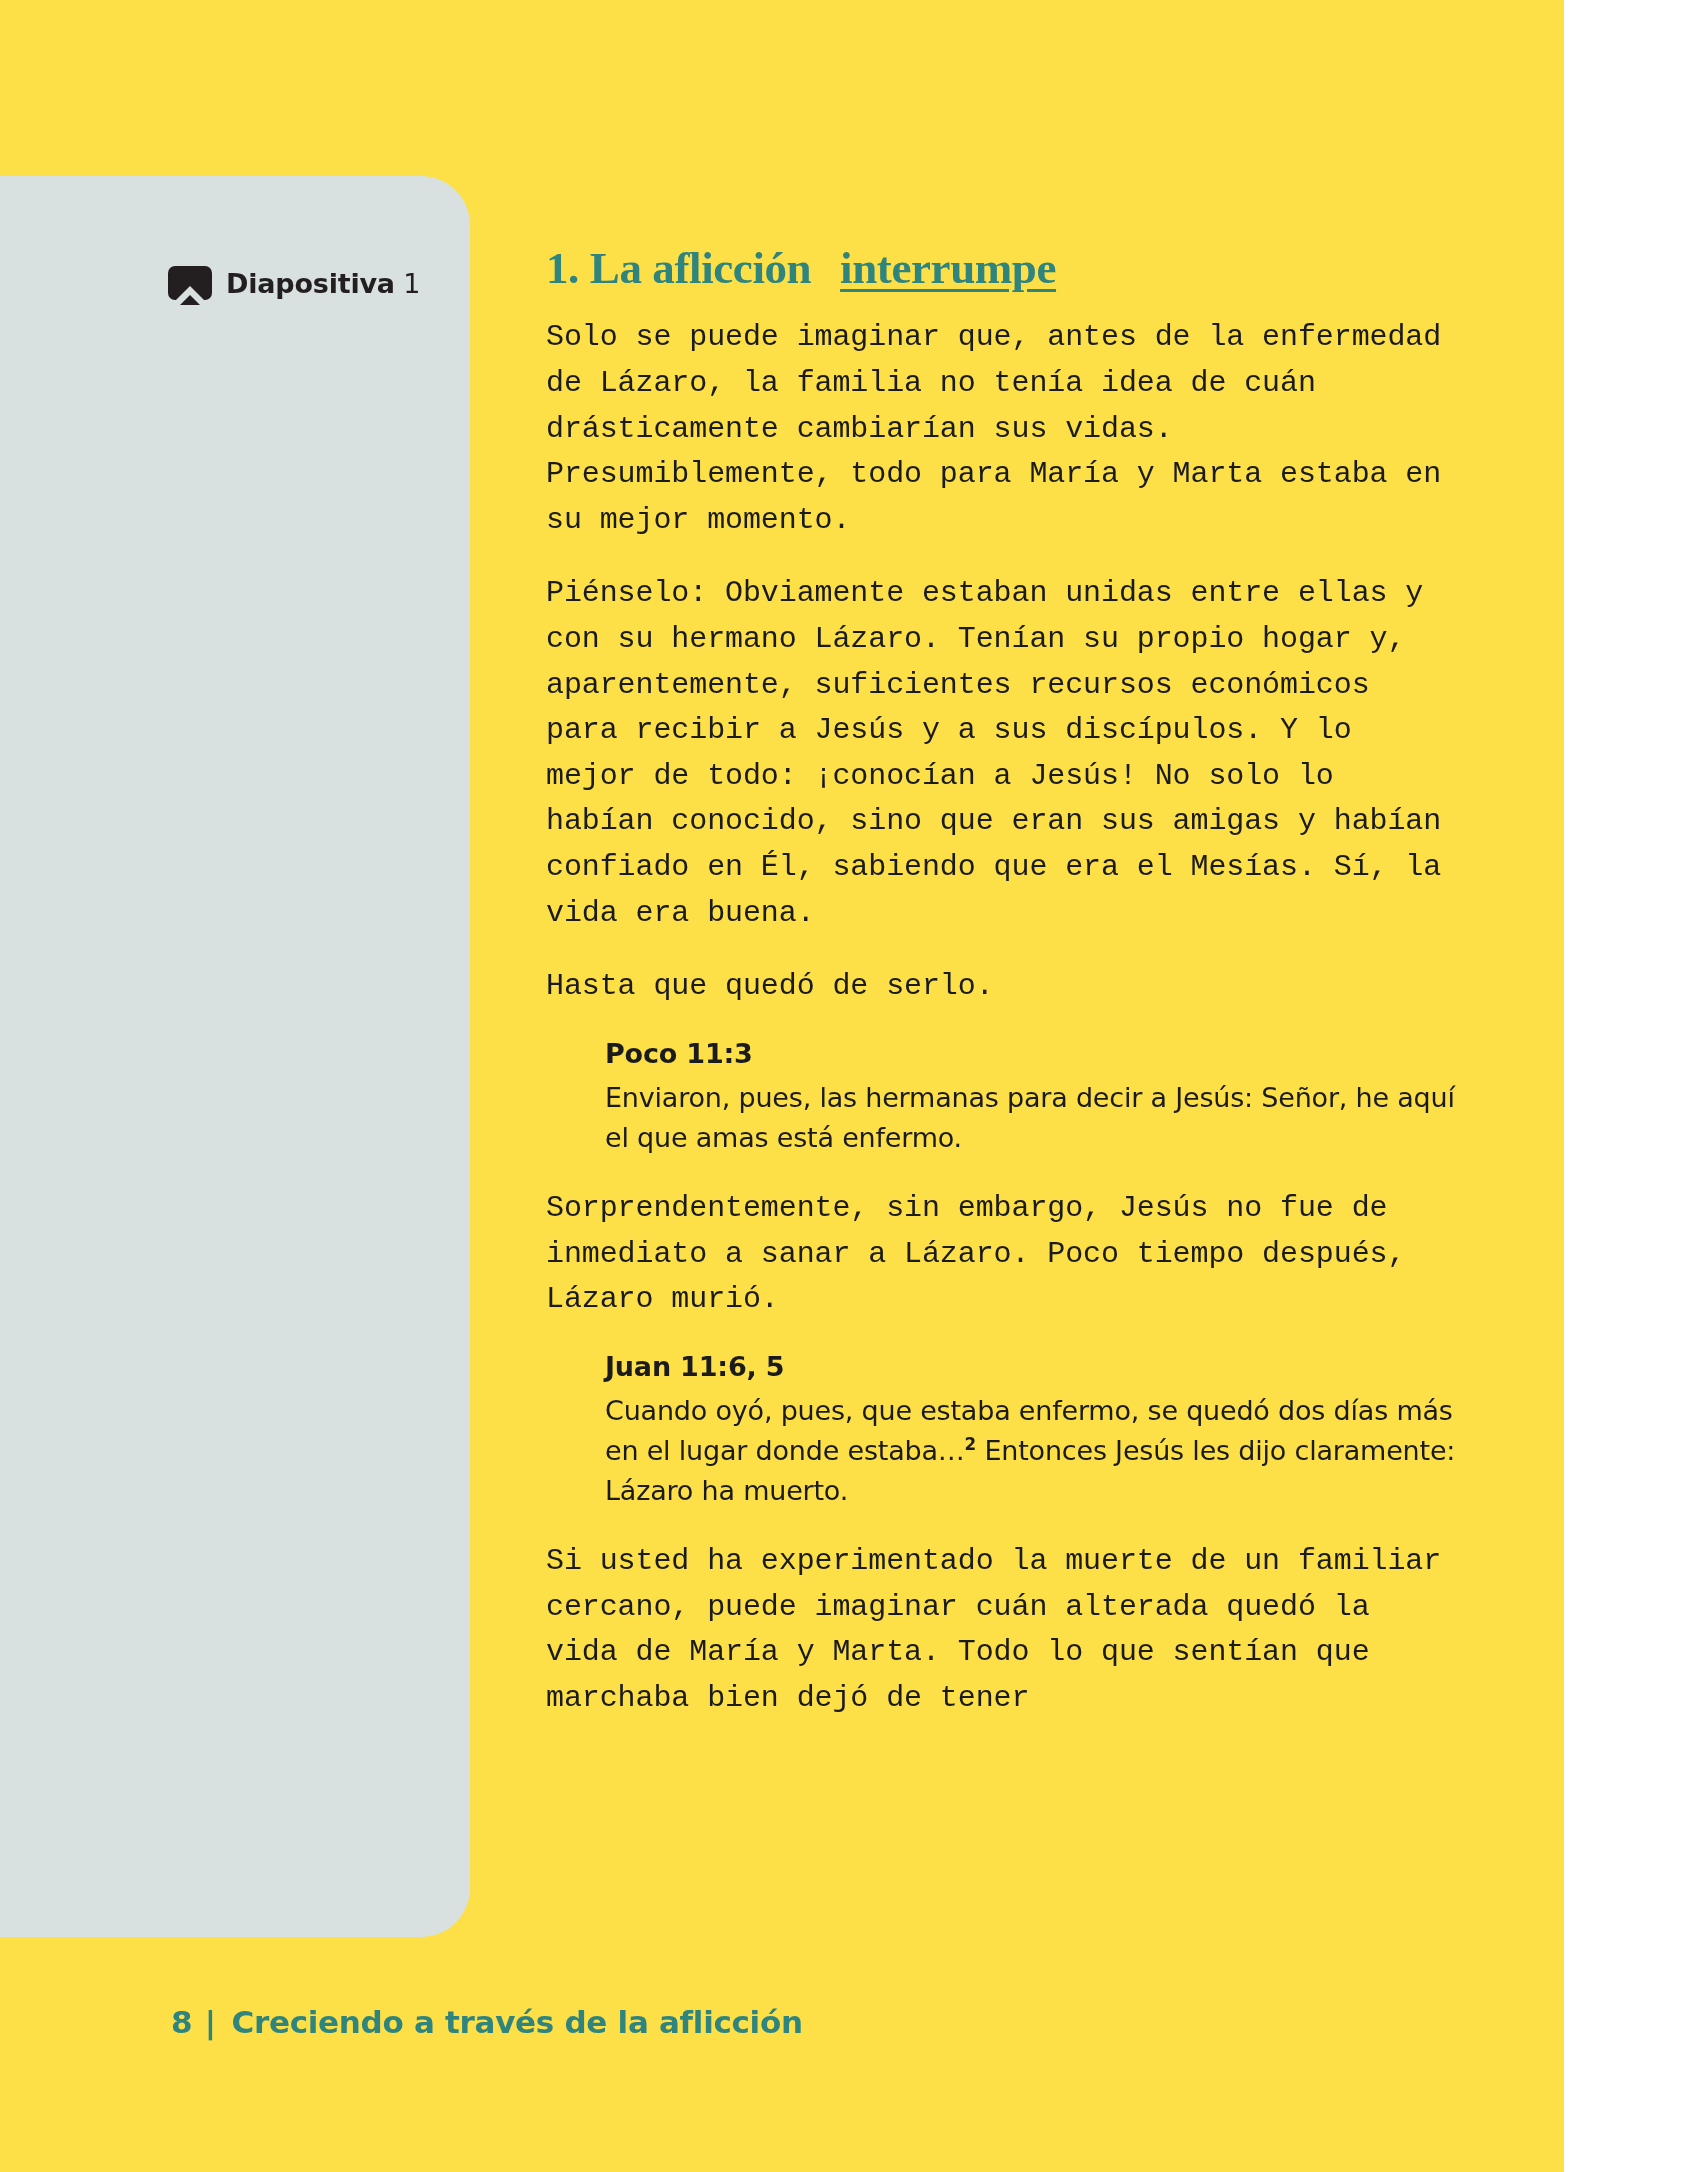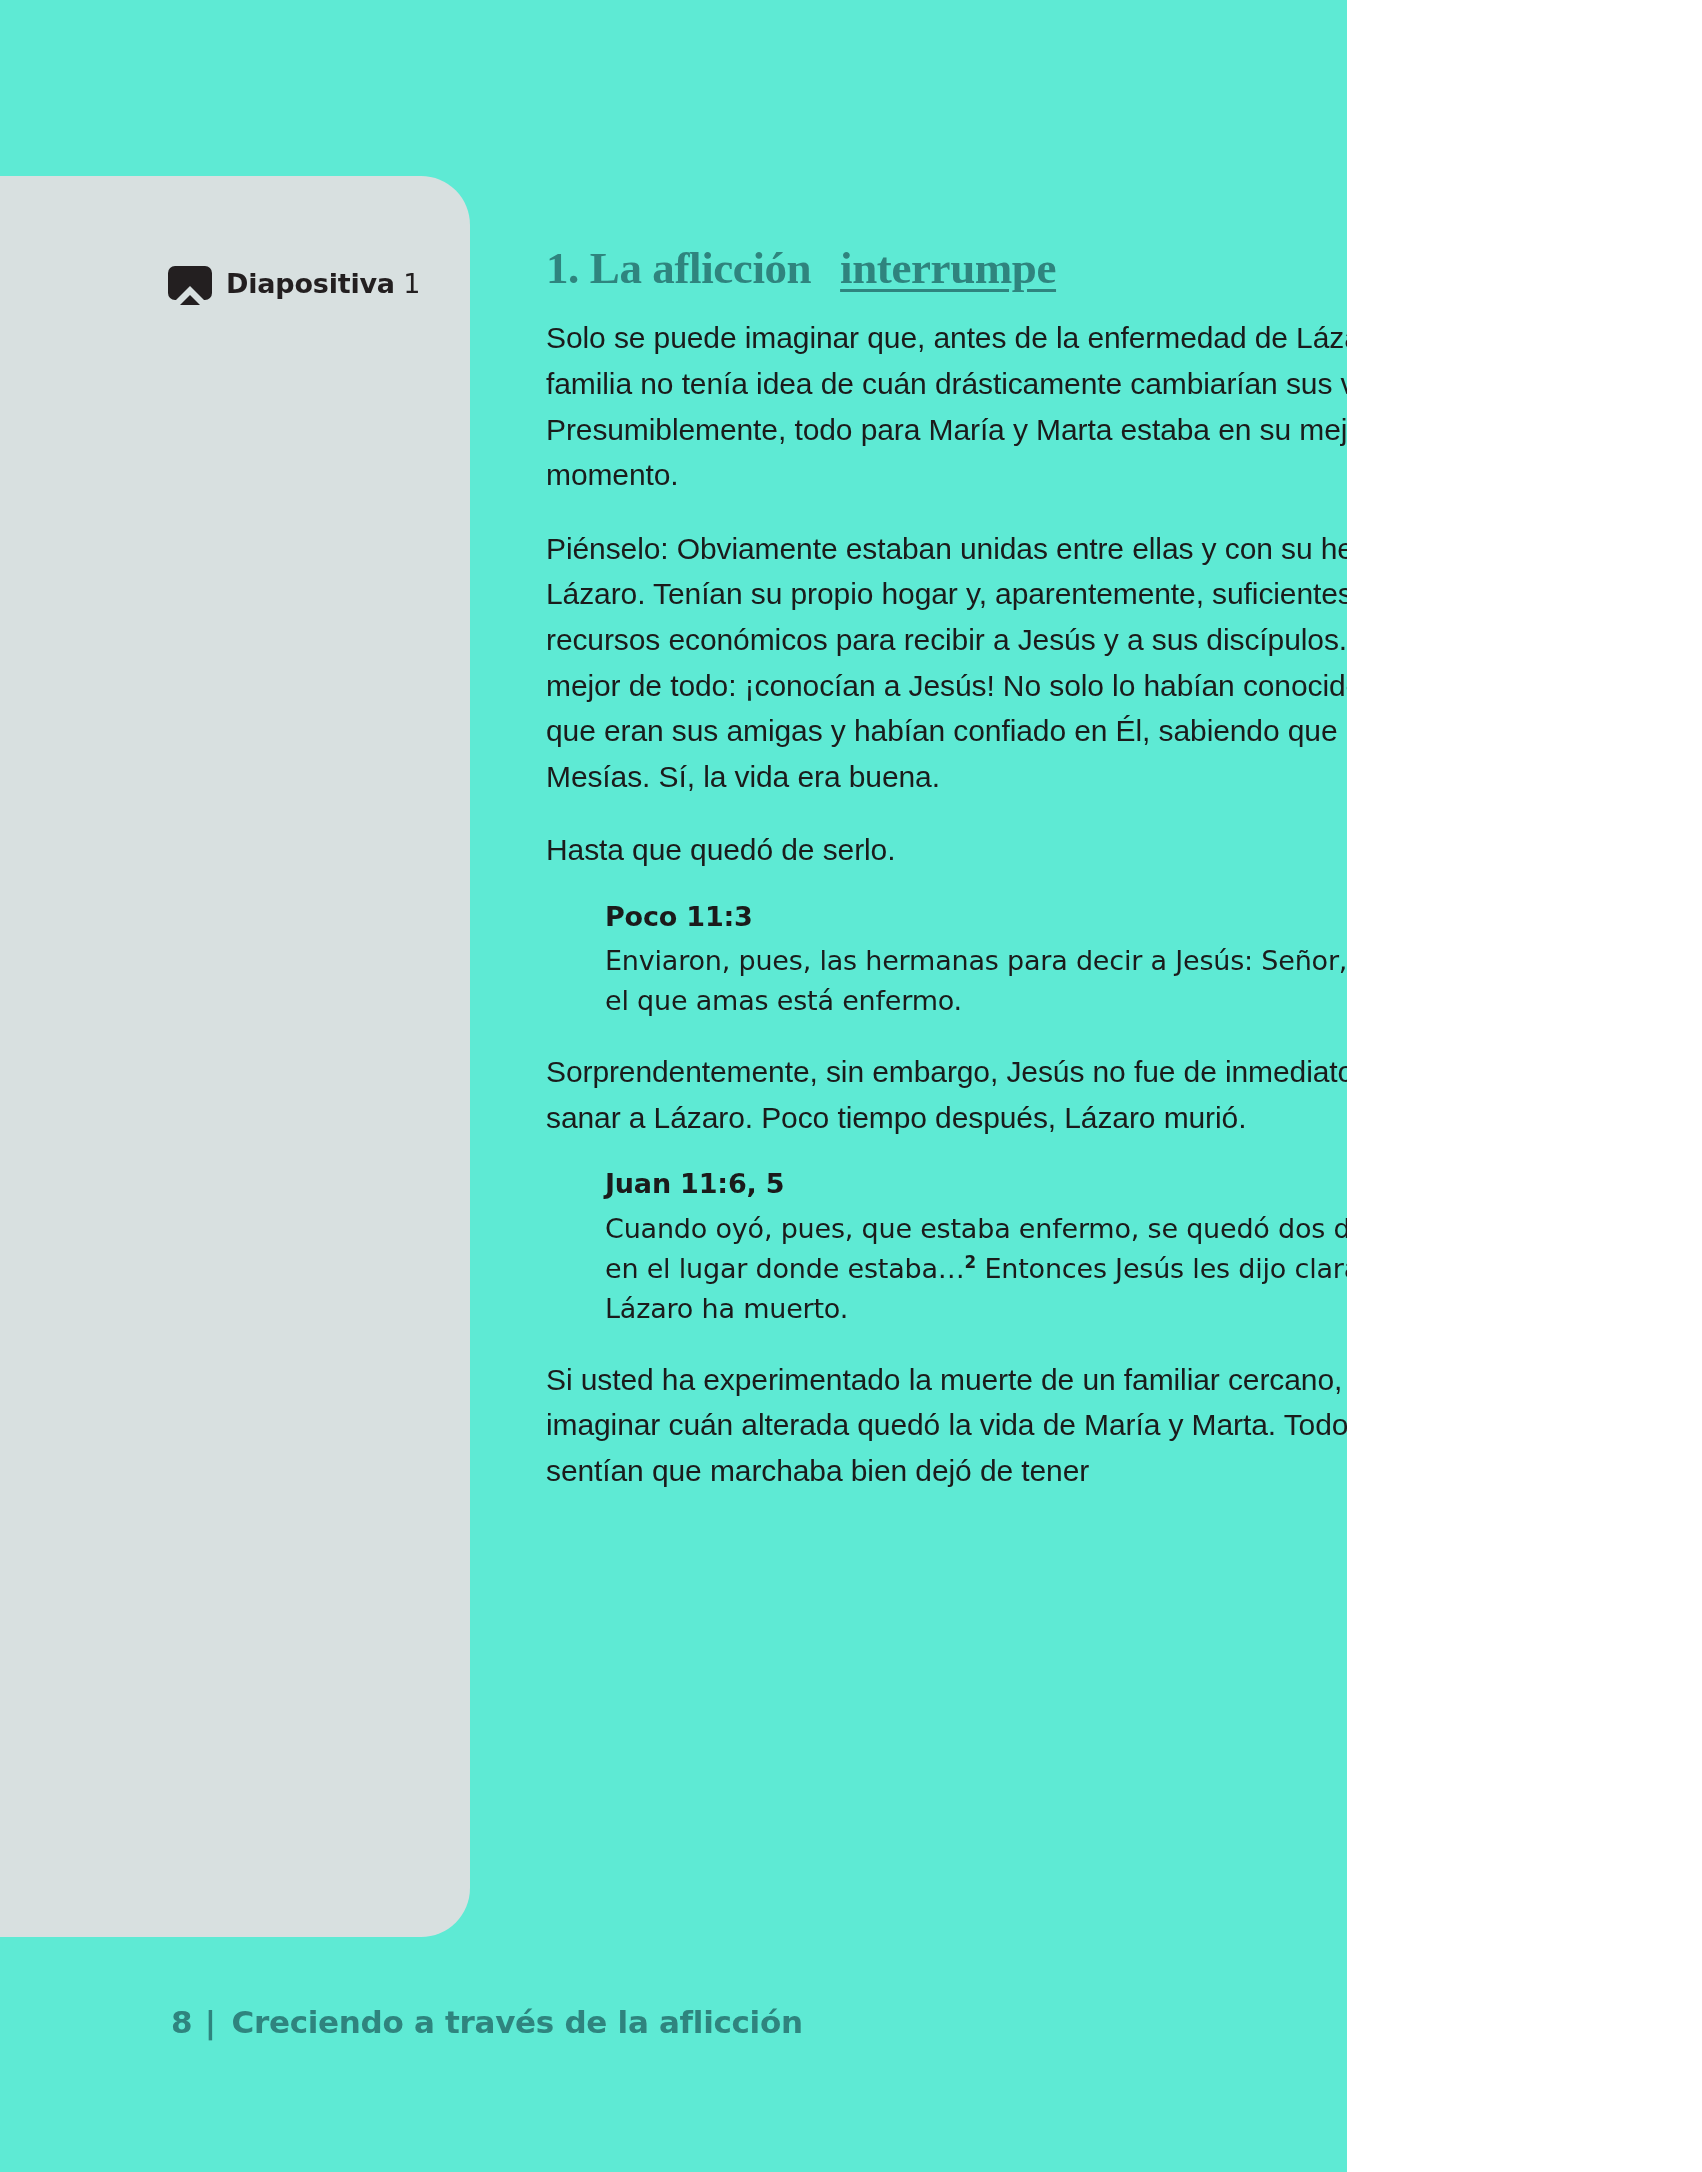--- a/index.html
+++ b/index.html
@@ -4,23 +4,23 @@
 <title>Creciendo a través de la aflicción — 8</title>
 <style>
   html, body {
     margin: 0;
     padding: 0;
     background: #ffffff;
   }
 
   .page {
     position: relative;
-    width: 1347px;
+    width: 1564px;
     height: 2172px;
-    background: #5eead4;
+    background: #fde047;
     overflow: hidden;
     font-family: "Liberation Serif", "DejaVu Serif", serif;
   }
 
   
   .sidebar {
     position: absolute;
     left: -94px;
     top: 176px;
     width: 564px;
@@ -109,21 +109,21 @@
   }
   h1.section-title .underlined {
     text-decoration: underline;
     text-decoration-thickness: 3.1px;
     text-underline-offset: 5.5px;
     margin-left: 18px;
   }
 
   p.body {
     margin: 0 0 28px 0;
-    font-family: Liberation Sans, sans-serif;
+    font-family: Liberation Mono, monospace;
     font-size: 30px;
     line-height: 1.52;
     color: #1b1b1b;
     letter-spacing: -0.1px;
   }
   p.body:last-child { margin-bottom: 8px; }
 
   
   .scripture {
     margin: 0 0 28px 0;

